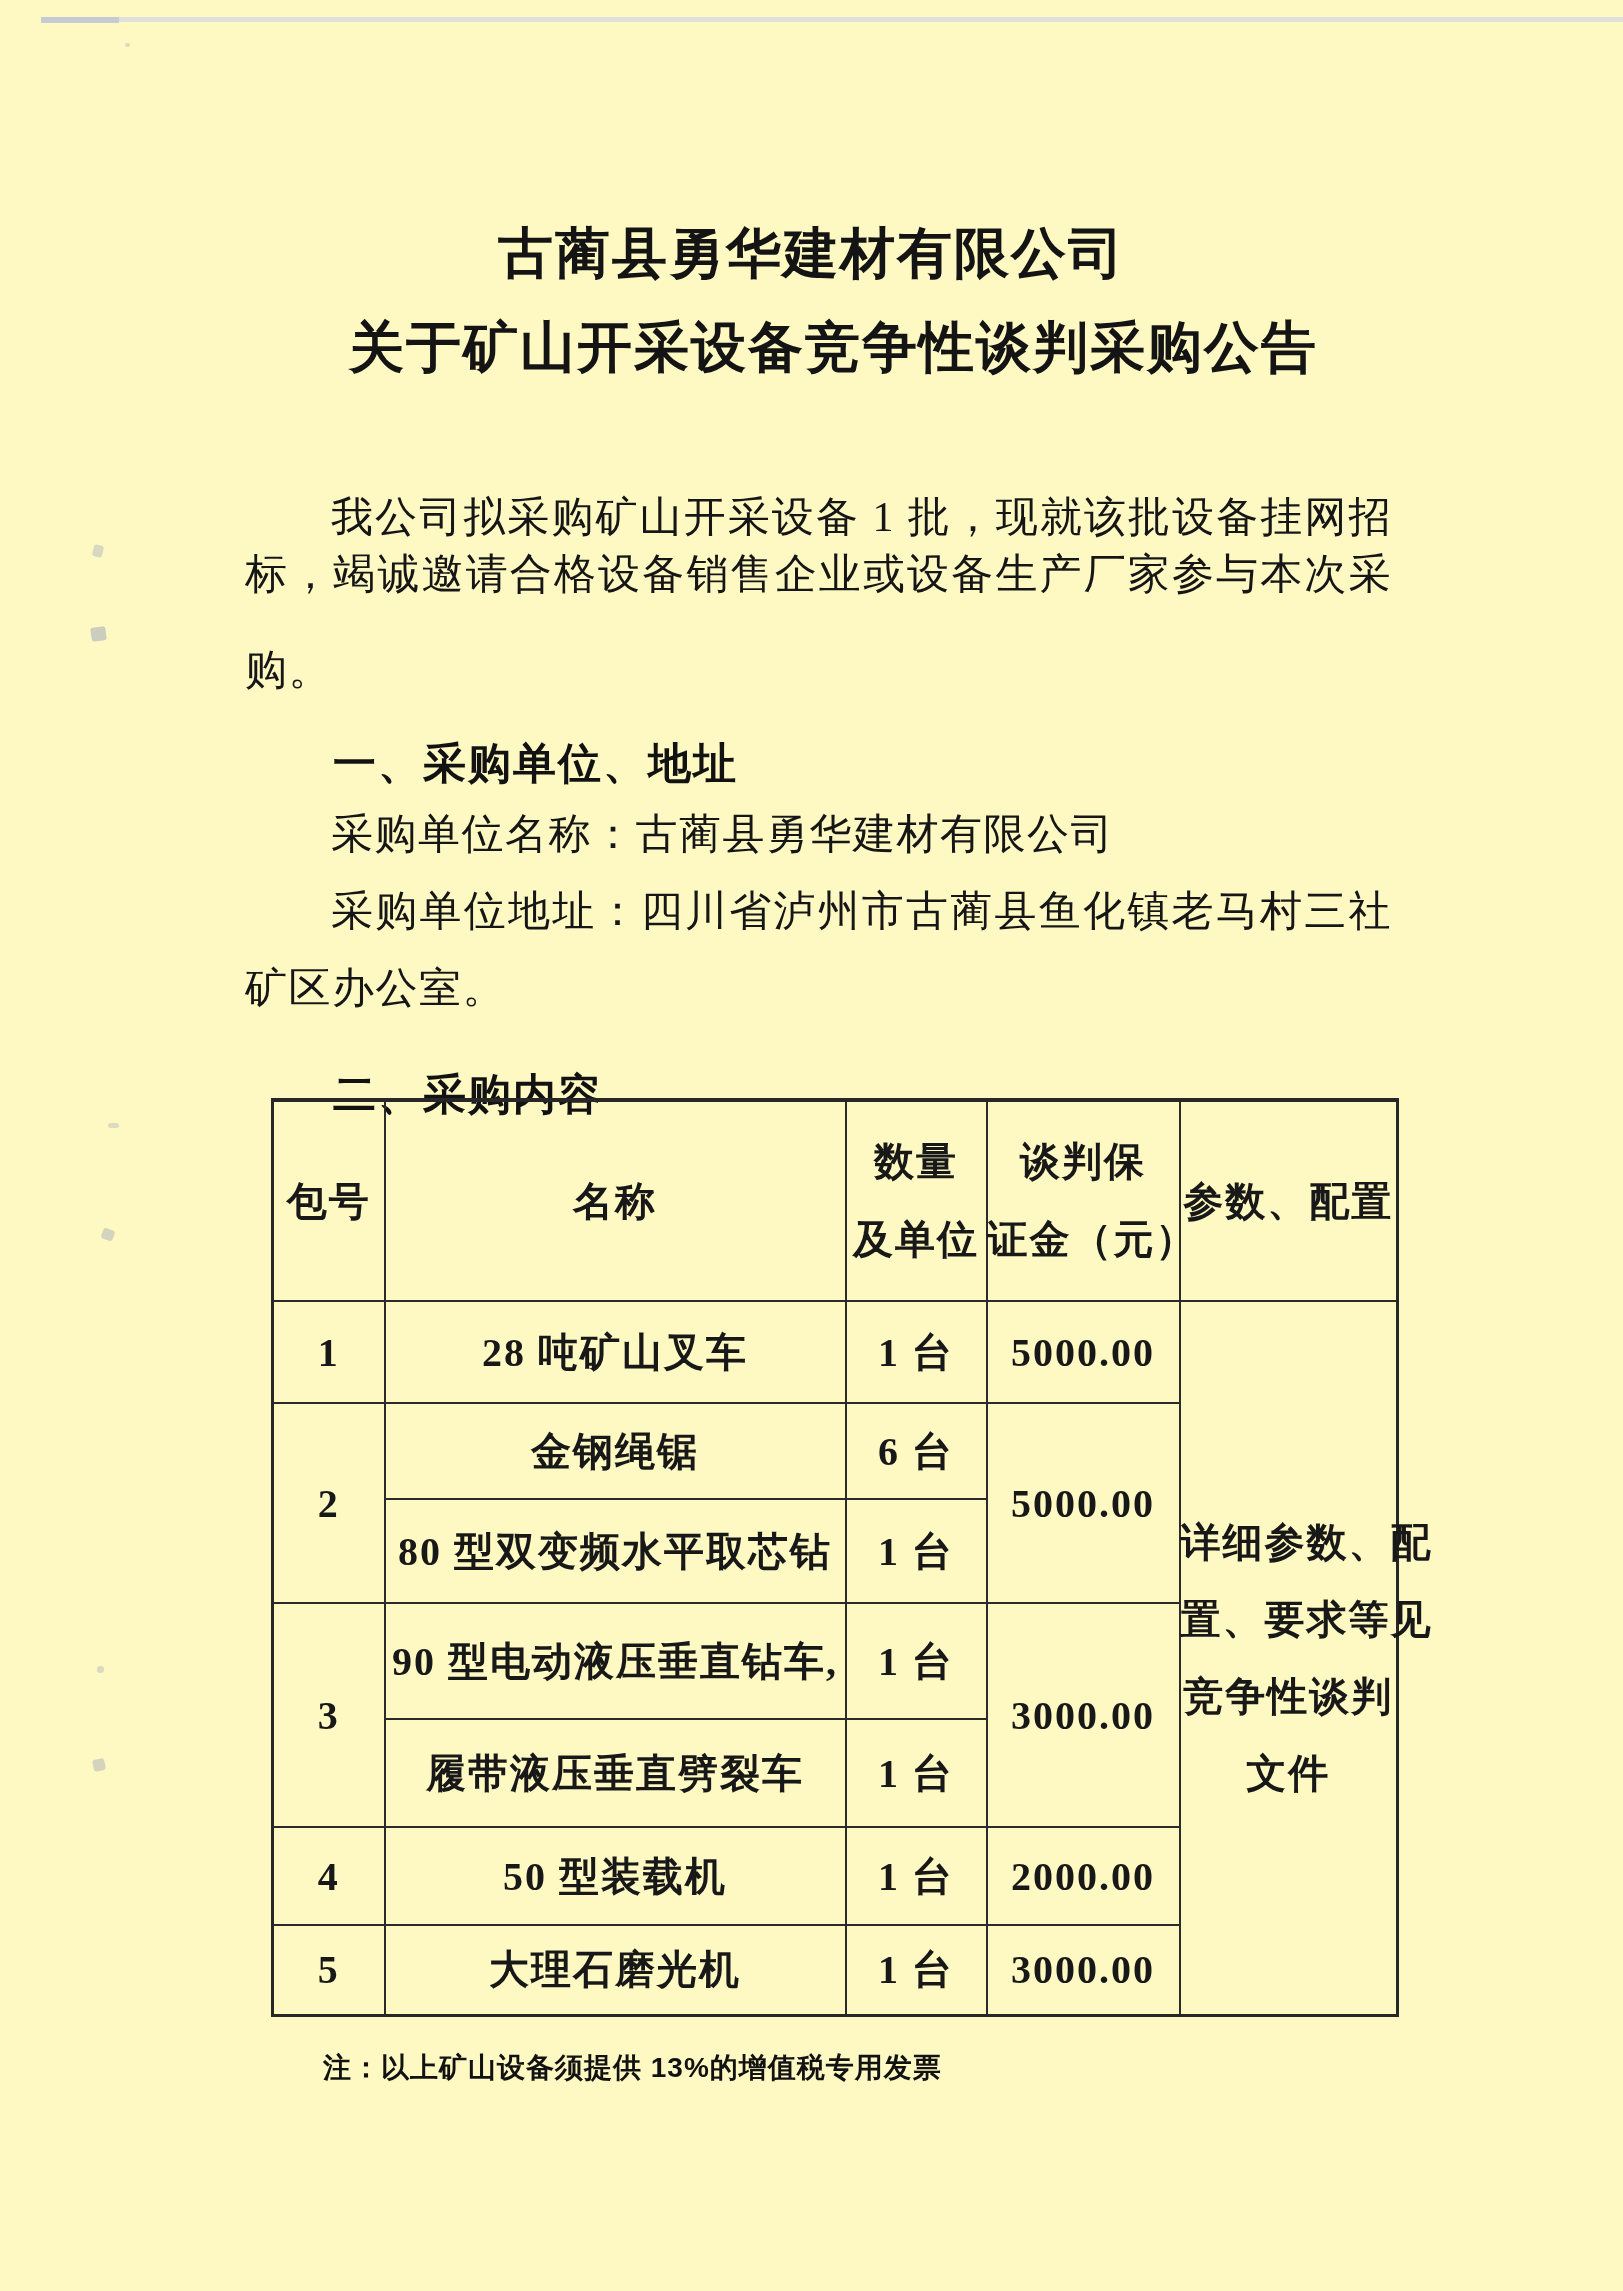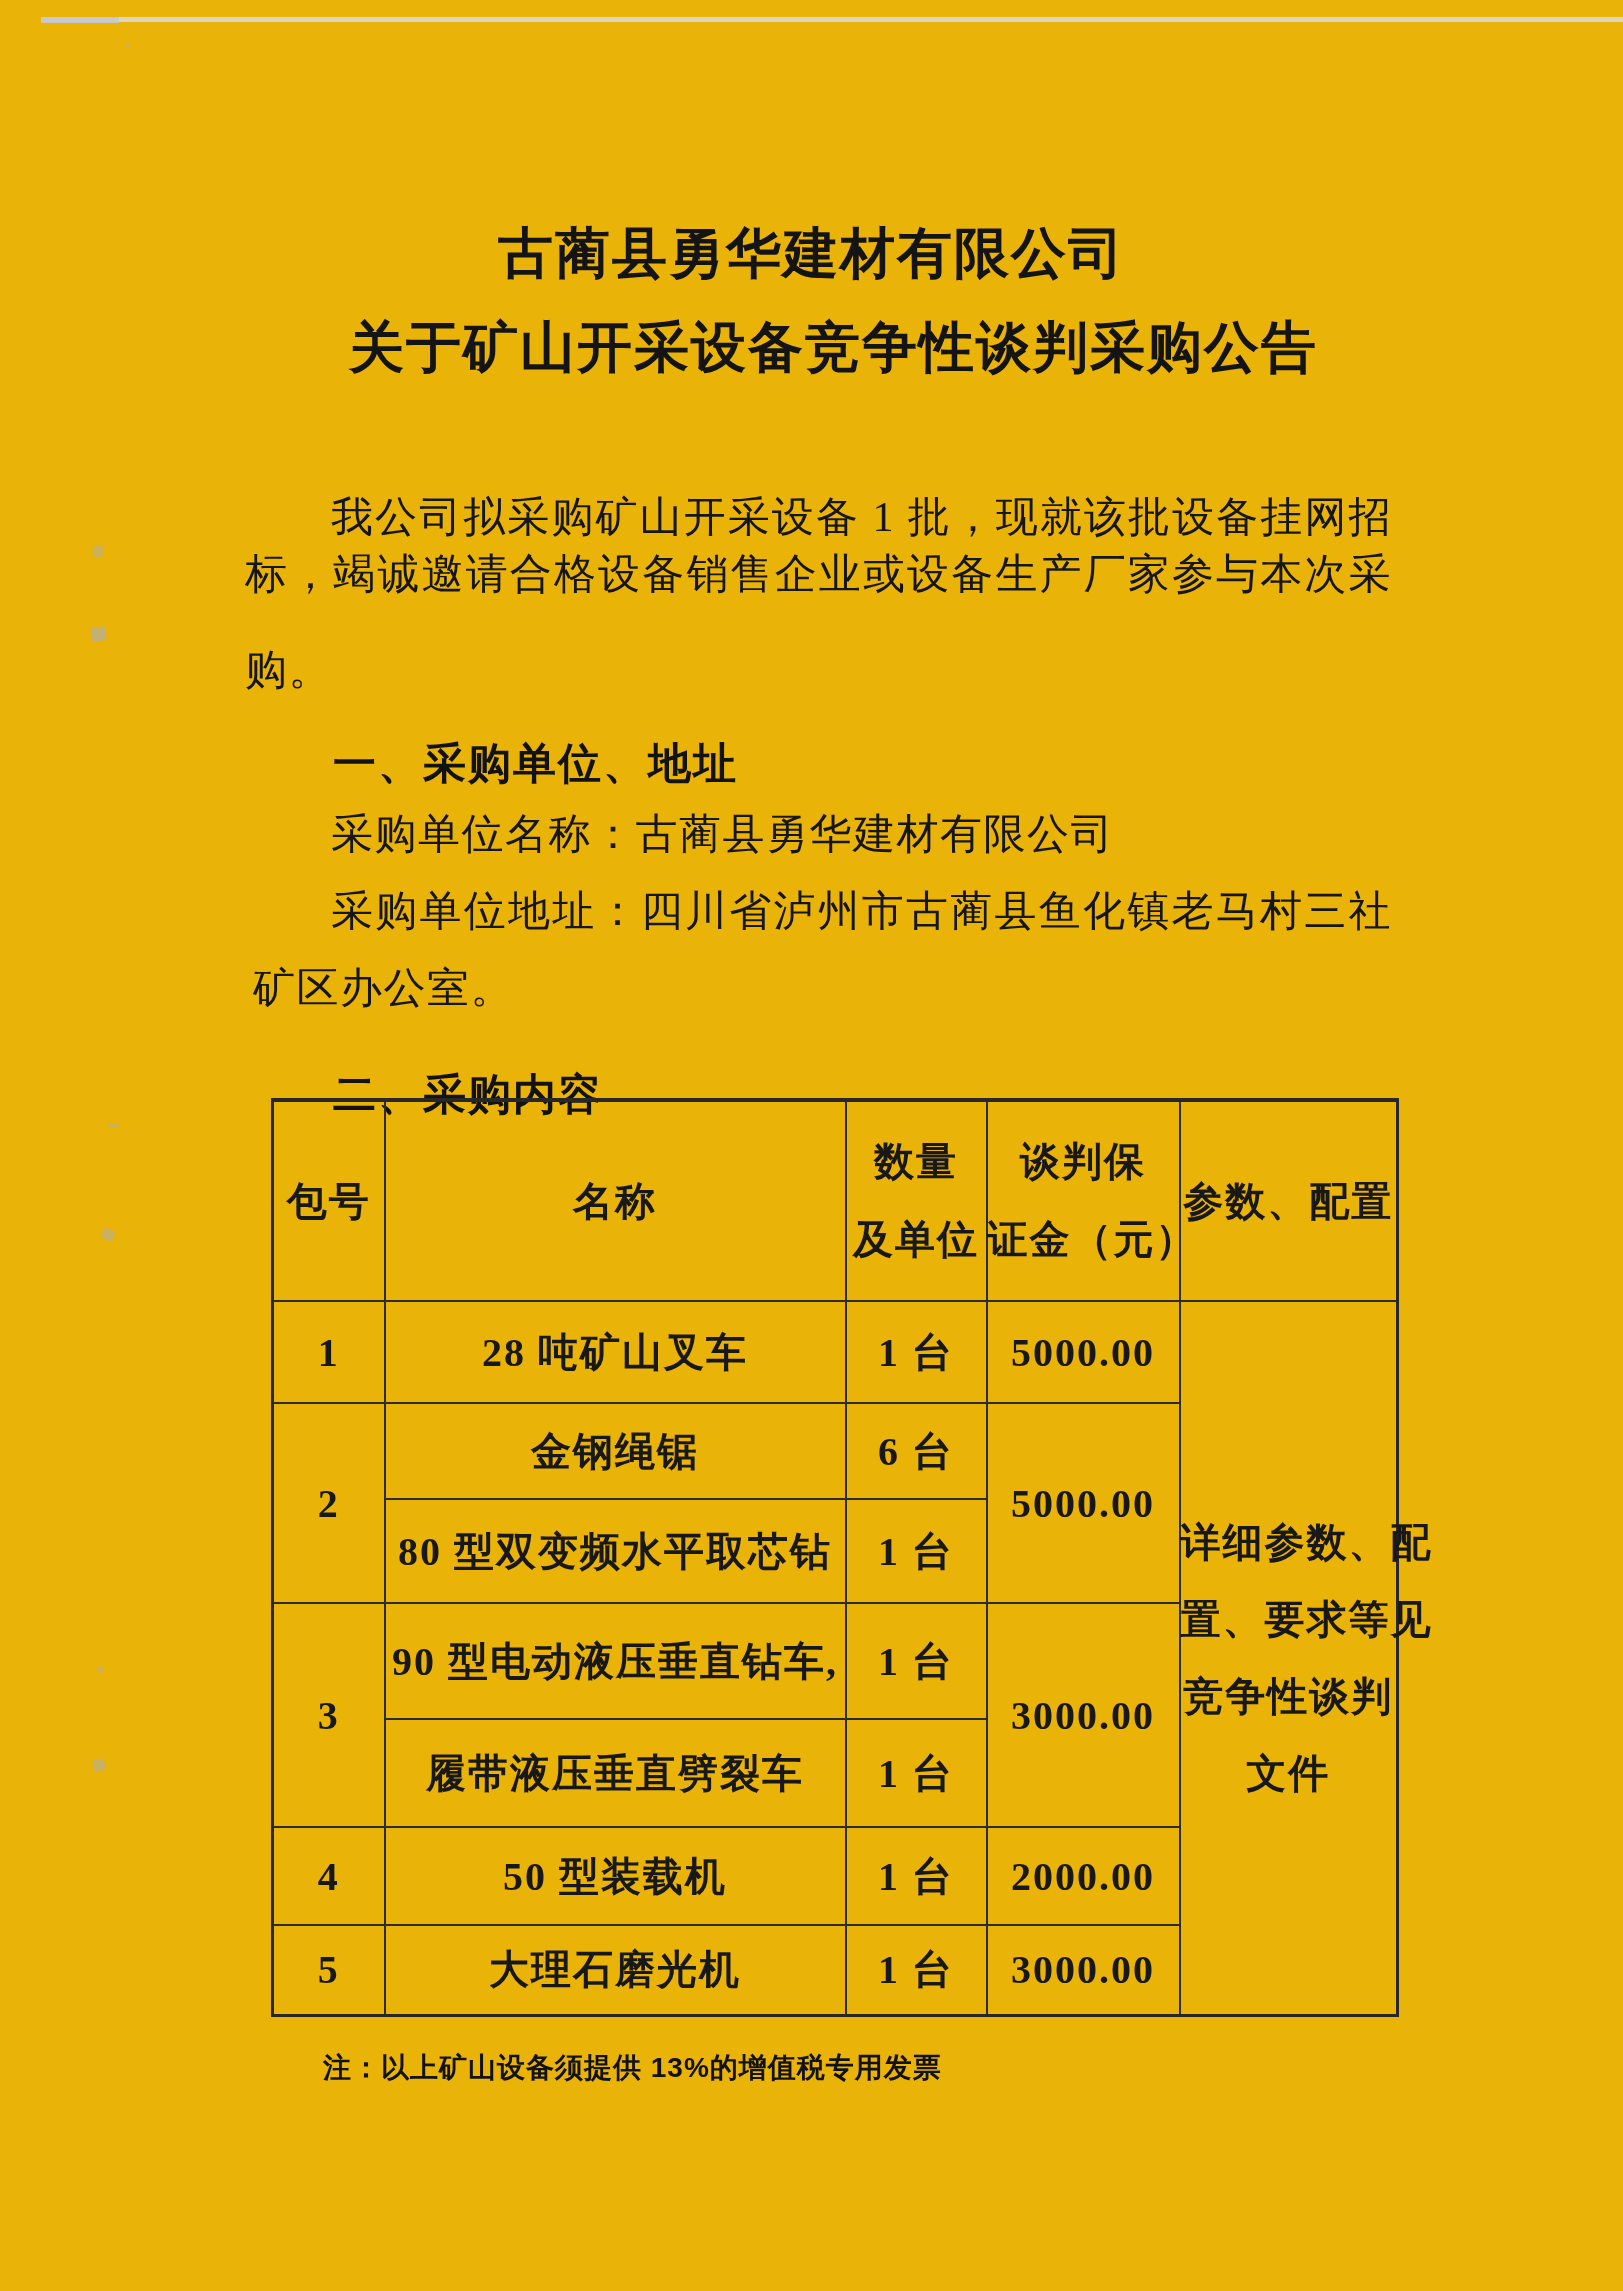--- a/index.html
+++ b/index.html
@@ -1,20 +1,20 @@
 <!DOCTYPE html>
 <html><head>
 <meta charset="utf-8">
 <style>
   html, body { margin: 0; padding: 0; background: #fcfcfb; }
   .page {
     position: relative;
     width: 1623px;
     height: 2292px;
-    background: #eab308;
+    background: #fef9c3;
     overflow: hidden;
     color: #1a1a1a;
     font-family: "Liberation Serif", "DejaVu Serif", serif;
   }
 
   
   .scan-band {
     position: absolute; left: 41px; top: 16.7px; width: 1582px; height: 4.9px;
     background: #d9dce1; opacity: .85;
   }
@@ -46,21 +46,21 @@
     position: absolute; left: 245px; width: 1147px;
     font-size: 42px; line-height: 57px; letter-spacing: 1.5px; color: #161616;
   }
   .indent { text-indent: 86px; }
   .j { text-align: justify; text-align-last: justify; }
   .p1 { top: 489px; }
   .p2 { top: 549px; font-family: Liberation Mono, monospace; }
   .p3 { top: 642px; }
   .nm { top: 806px; }
   .ad1 { top: 883px; }
-  .ad2 { top: 960px; margin-left: 8px; }
+  .ad2 { top: 960px; }
 
   .sec-heading {
     position: absolute; left: 333px;
     font-family: "Liberation Sans", "DejaVu Sans", sans-serif;
     font-weight: 700; font-size: 43px; line-height: 55px;
     letter-spacing: 2px; color: #121212; text-align: right;
   }
   .h1 { top: 736px; }
   .h2 { top: 1067px; }
 

